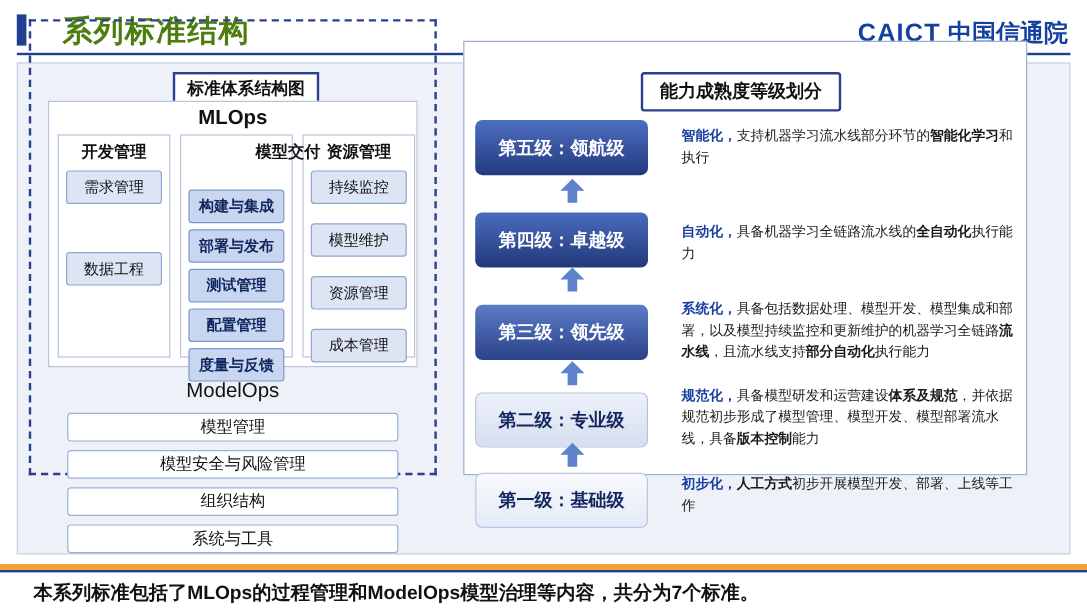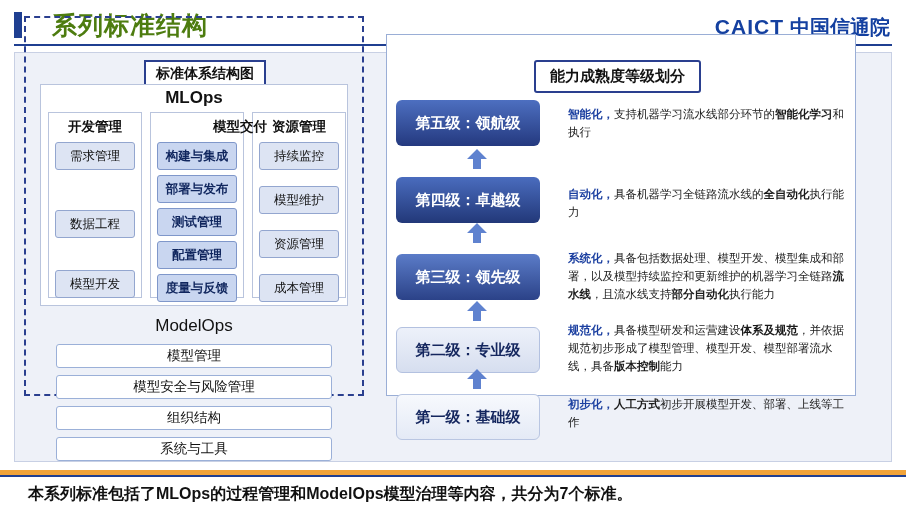--- a/index.html
+++ b/index.html
@@ -154,20 +154,21 @@
     align-items: center;
     justify-content: center;
     box-sizing: border-box;
     white-space: nowrap;
   }
   .chip.blue-strong {
     background: #c9d6f0;
     border-color: #7f97ca;
     font-weight: bold;
     color: #10265e;
+    margin-top: 16px;
   }
   .modelops-title {
     position: absolute;
     left: 40px; top: 316px;
     width: 308px;
     text-align: center;
     font-size: 17px;
     font-weight: normal;
     color: #111111;
   }
@@ -303,21 +304,20 @@
   <div class="col col-1"></div>
   <div class="col col-2"></div>
   <div class="col col-3"></div>
 
   <div class="col-head ch-1">开发管理</div>
   <div class="col-head ch-2">模型交付</div>
   <div class="col-head ch-3">资源管理</div>
 
   <div class="chip" style="left:55px; top:142px;">需求管理</div>
   <div class="chip" style="left:55px; top:210px;">数据工程</div>
-  <div class="chip" style="left:55px; top:270px;">模型开发</div>
 
   <div class="chip blue-strong" style="left:157px; top:142px;">构建与集成</div>
   <div class="chip blue-strong" style="left:157px; top:175px;">部署与发布</div>
   <div class="chip blue-strong" style="left:157px; top:208px;">测试管理</div>
   <div class="chip blue-strong" style="left:157px; top:241px;">配置管理</div>
   <div class="chip blue-strong" style="left:157px; top:274px;">度量与反馈</div>
 
   <div class="chip" style="left:259px; top:142px;">持续监控</div>
   <div class="chip" style="left:259px; top:186px;">模型维护</div>
   <div class="chip" style="left:259px; top:230px;">资源管理</div>

